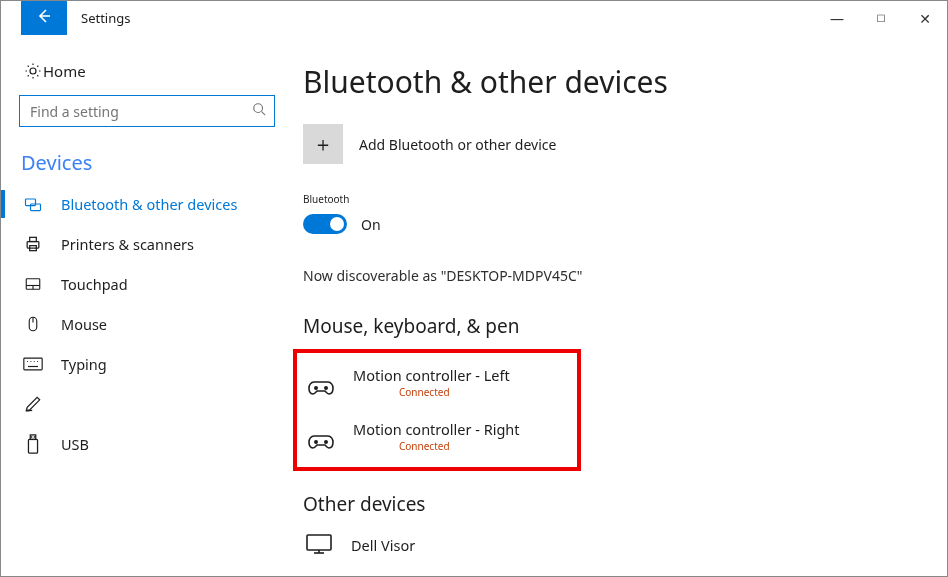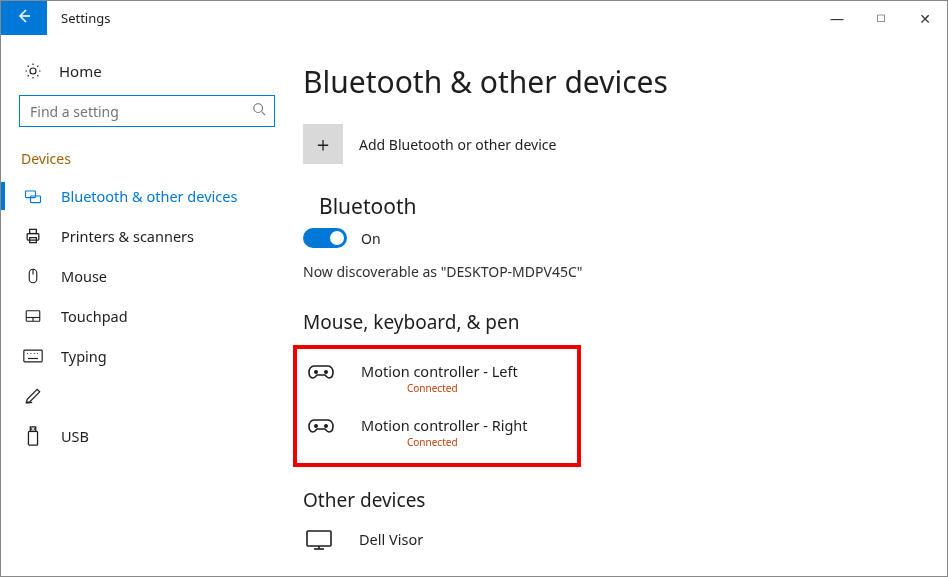--- a/index.html
+++ b/index.html
@@ -15,20 +15,21 @@
     height: 577px;
     border: 1px solid #888;
     position: relative;
     background: #fff;
     overflow: hidden;
   }
   .titlebar {
     height: 34px;
     display: flex;
     align-items: stretch;
+    padding-left: 20px;
   }
   .back-btn {
     width: 46px;
     background: #0078d7;
     color: #fff;
     display: flex;
     align-items: center;
     justify-content: center;
     font-size: 16px;
   }
@@ -58,21 +59,21 @@
     height: calc(100% - 34px);
   }
   .sidebar {
     width: 296px;
     padding: 20px 0 0 0;
   }
   .home-row {
     display: flex;
     align-items: center;
     padding: 6px 20px 14px 22px;
-    gap: 16px;
+    gap: 0;
     font-size: 15px;
   }
   .gear {
     width: 18px; height: 18px;
   }
   .search-wrap {
     padding: 0 20px 22px 18px;
   }
   .search {
     width: 256px;
@@ -92,22 +93,22 @@
     font-family: inherit;
     background: transparent;
   }
   .search input::placeholder { color: #767676; }
   .search-icon {
     color: #0078d7;
     font-size: 13px;
   }
   .section-label {
     padding: 0 20px 8px 20px;
-    color: #a16207;
-    font-size: 14px;
+    color: #3b82f6;
+    font-size: 20px;
   }
   .nav {
     display: flex;
     flex-direction: column;
   }
   .nav-item {
     display: flex;
     align-items: center;
     gap: 18px;
     padding: 10px 20px 10px 22px;
@@ -154,29 +155,28 @@
     width: 40px;
     height: 40px;
     background: #d9d9d9;
     display: flex;
     align-items: center;
     justify-content: center;
     font-size: 20px;
     font-weight: 300;
   }
   .bt-label {
-    font-size: 21px;
+    font-size: 10px;
     margin-bottom: 8px;
-    margin-left: 16px;
   }
   .toggle-row {
     display: flex;
     align-items: center;
     gap: 14px;
-    margin-bottom: 14px;
+    margin-bottom: 32px;
   }
   .toggle {
     width: 44px;
     height: 20px;
     border-radius: 10px;
     background: #0078d7;
     position: relative;
   }
   .toggle::after {
     content: "";
@@ -193,22 +193,22 @@
     color: #2e2e2e;
     margin-bottom: 28px;
   }
   h2.subhead {
     font-weight: 400;
     font-size: 19px;
     margin: 0 0 10px 0;
   }
   .device {
     display: flex;
-    align-items: flex-start;
-    gap: 24px;
+    align-items: flex-end;
+    gap: 16px;
     padding: 6px 0;
   }
   .device-icon {
     width: 32px;
     height: 22px;
     display: flex;
     align-items: center;
     justify-content: center;
   }
   .device-info .name { font-size: 14.5px; }
@@ -290,36 +290,36 @@
             <svg width="20" height="20" viewBox="0 0 24 24" fill="none" stroke="#1e1e1e" stroke-width="1.5">
                 <rect x="5" y="9" width="14" height="8" rx="1"></rect>
                 <rect x="8" y="4" width="8" height="5"></rect>
                 <rect x="8" y="14" width="8" height="6"></rect>
               </svg>
           </span>
           <span>Printers &amp; scanners</span>
         </div>
         <div class="nav-item">
           <span class="nav-icon">
-            <svg width="18" height="20" viewBox="0 0 24 24" fill="none" stroke="#1e1e1e" stroke-width="1.5">
-                <rect x="7" y="3" width="10" height="18" rx="5"></rect>
-                <line x1="12" y1="3" x2="12" y2="10"></line>
-              </svg>
-          </span>
-          <span>Mouse</span>
-        </div>
-        <div class="nav-item">
-          <span class="nav-icon">
             <svg width="20" height="18" viewBox="0 0 24 24" fill="none" stroke="#1e1e1e" stroke-width="1.5">
                 <rect x="3" y="5" width="18" height="14" rx="1"></rect>
                 <line x1="3" y1="14" x2="21" y2="14"></line>
                 <line x1="12" y1="14" x2="12" y2="19"></line>
               </svg>
           </span>
           <span>Touchpad</span>
+        </div>
+        <div class="nav-item">
+          <span class="nav-icon">
+            <svg width="18" height="20" viewBox="0 0 24 24" fill="none" stroke="#1e1e1e" stroke-width="1.5">
+                <rect x="7" y="3" width="10" height="18" rx="5"></rect>
+                <line x1="12" y1="3" x2="12" y2="10"></line>
+              </svg>
+          </span>
+          <span>Mouse</span>
         </div>
         <div class="nav-item">
           <span class="nav-icon">
             <svg width="22" height="16" viewBox="0 0 24 16" fill="none" stroke="#1e1e1e" stroke-width="1.4">
                 <rect x="1" y="1" width="22" height="14" rx="1"></rect>
                 <line x1="5" y1="5" x2="6" y2="5"></line>
                 <line x1="9" y1="5" x2="10" y2="5"></line>
                 <line x1="13" y1="5" x2="14" y2="5"></line>
                 <line x1="17" y1="5" x2="18" y2="5"></line>
                 <line x1="6" y1="11" x2="18" y2="11"></line>

